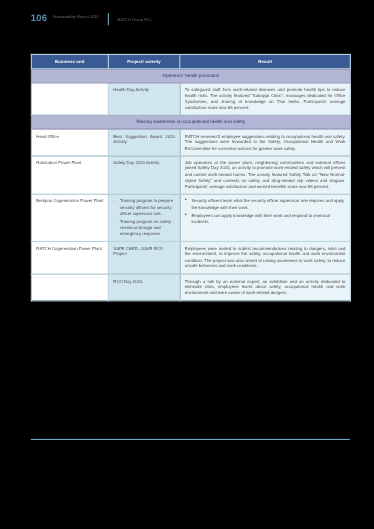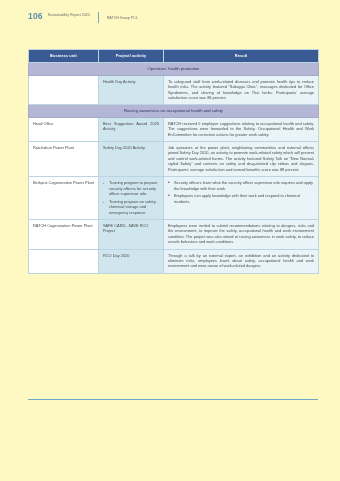--- a/index.html
+++ b/index.html
@@ -11,21 +11,21 @@
     width: 340px;
     height: 481px;
     font-family: "Liberation Sans", sans-serif;
     color: #4a4a4a;
     overflow: hidden;
   }
   .page {
     position: relative;
     width: 340px;
     height: 481px;
-    background: #fef9c3;
+    background: #000000;
     box-sizing: border-box;
   }
 
   
   .pg-header {
     position: absolute;
     top: 11px;
     left: 28px;
     display: flex;
     align-items: flex-start;

